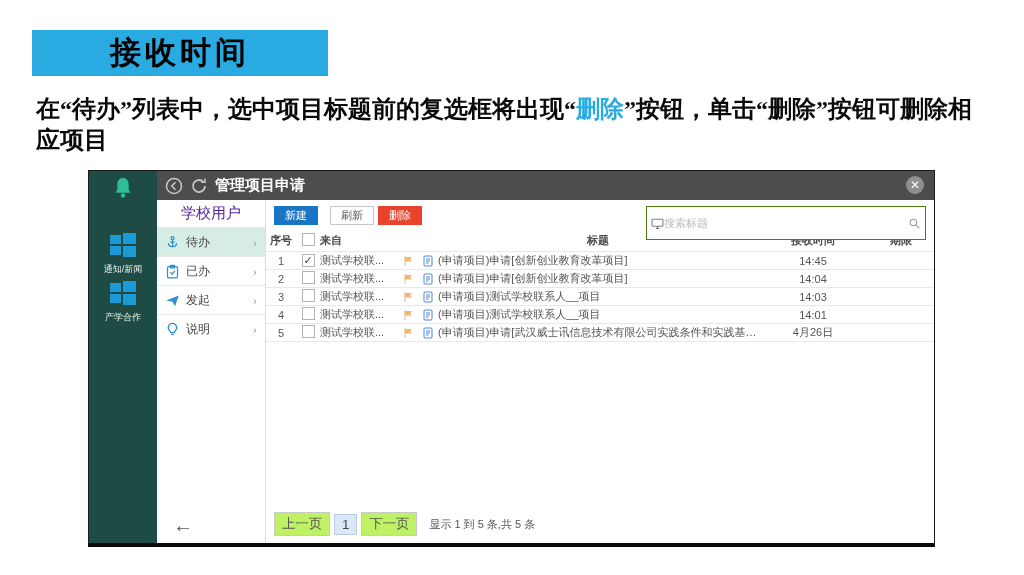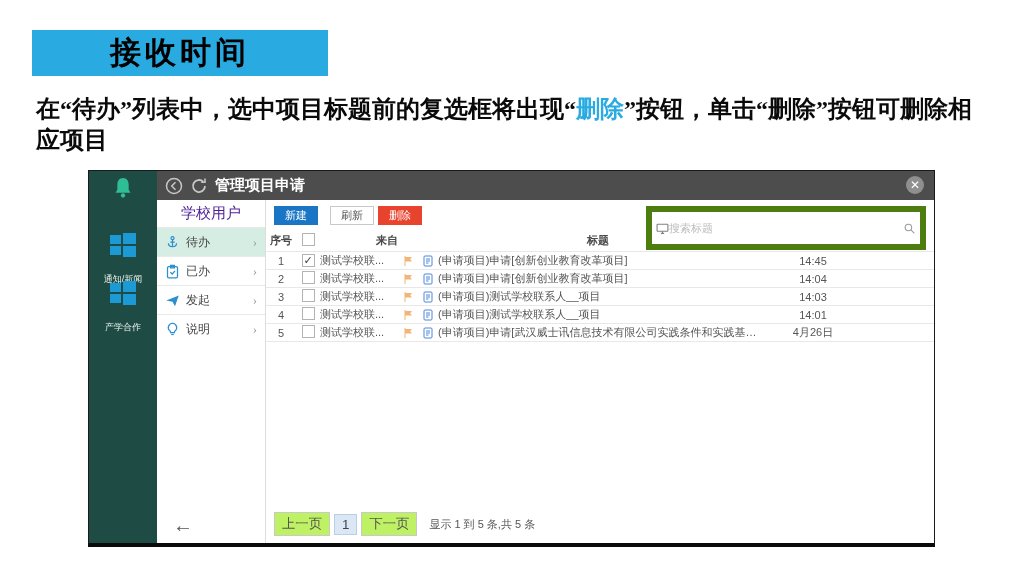--- a/index.html
+++ b/index.html
@@ -20,21 +20,21 @@
   
   .window { position:absolute; left:88px; top:170px; width:847px; height:377px;
             display:flex; border:1px solid #1a1a1a; border-bottom:4px solid #0a0a0a;
             background:#fff; }
 
   
   .w-sidebar { width:68px; background:#1e4b43; position:relative; flex:none; }
   .sb-bell { position:absolute; top:6px; left:24px; width:20px; height:22px; }
   .sb-group { position:absolute; left:0; width:68px; text-align:center; }
   .sb-group .win { width:26px; height:24px; display:inline-block; }
-  .sb-label { color:#e8f2ef; font-size:9px; display:block; margin-top:12px; }
+  .sb-label { color:#e8f2ef; font-size:9px; display:block; margin-top:2px; }
   .g1 { top:62px; } .g2 { top:110px; }
 
   
   .w-right { flex:1; display:flex; flex-direction:column; min-width:0; }
   .w-titlebar { height:29px; background:#4d4d4d; display:flex; align-items:center;
                 padding:0 8px; flex:none; position:relative; }
   .tb-icon { width:18px; height:18px; margin-right:7px; flex:none; }
   .tb-title { color:#fff; font-size:15px; font-weight:bold; }
   .tb-close { position:absolute; right:10px; top:5px; width:18px; height:18px;
               border-radius:50%; background:#8f8f8f; color:#fff; font-size:12px;
@@ -56,39 +56,39 @@
 
   
   .w-main { flex:1; position:relative; min-width:0; display:flex; flex-direction:column; }
   .toolbar { height:30px; display:flex; align-items:center; padding:0 8px; position:relative; flex:none; }
   .btn { height:19px; min-width:44px; font-size:11px; border:1px solid transparent;
          display:flex; align-items:center; justify-content:center; padding:0 8px; }
   .btn-new { background:#1b75c5; color:#fff; margin-right:12px; }
   .btn-refresh { background:#fff; color:#555; border-color:#c8c8c8; margin-right:4px; }
   .btn-del { background:#e8432d; color:#fff; }
   .searchbox { position:absolute; right:8px; top:6px; width:280px; height:18px;
-               border:6px solid #4d7c0f; background:#fff; display:flex; align-items:center; padding:16px 4px; }
+               border:1px solid #4d7c0f; background:#fff; display:flex; align-items:center; padding:16px 4px; }
   .searchbox input { flex:1; border:none; outline:none; font-size:11px; color:#555;
                      font-family:"Liberation Sans",sans-serif; min-width:0; }
   .searchbox input::placeholder { color:#bbb; }
   .sb-ico { width:13px; height:13px; flex:none; }
 
   
   .thead, .trow { display:flex; align-items:center; height:20px; font-size:11px;
                   color:#555; border-bottom:1px solid #e8e8e8; }
   .trow { height:18px; }
   .thead { font-weight:bold; color:#4a4a4a; height:22px; }
   .col-seq { width:30px; text-align:center; flex:none; }
   .col-check { width:24px; text-align:center; flex:none; }
   .col-from { width:78px; flex:none; white-space:nowrap; overflow:hidden; }
   .col-flag, .col-doc { width:20px; flex:none; display:flex; justify-content:center; }
   .col-title { flex:1; white-space:nowrap; overflow:hidden; text-overflow:ellipsis;
                text-align:left; min-width:0; }
   .thead .col-title { text-align:center; }
-  .thead .col-from { text-align:right; }
+  .thead .col-from { text-align:left; }
   .col-time { width:110px; text-align:center; flex:none; }
   .col-deadline { width:66px; text-align:center; flex:none; }
   .checkbox { display:inline-flex; width:13px; height:13px; border:1px solid #b3b3b3;
               background:#fff; align-items:center; justify-content:center;
               font-size:11px; line-height:1; color:#3c3c3c; }
   .icon12 { width:12px; height:12px; }
 
   
   .pagination { position:absolute; left:8px; bottom:7px; display:flex; align-items:center;
                 gap:4px; font-size:11px; color:#555; }

